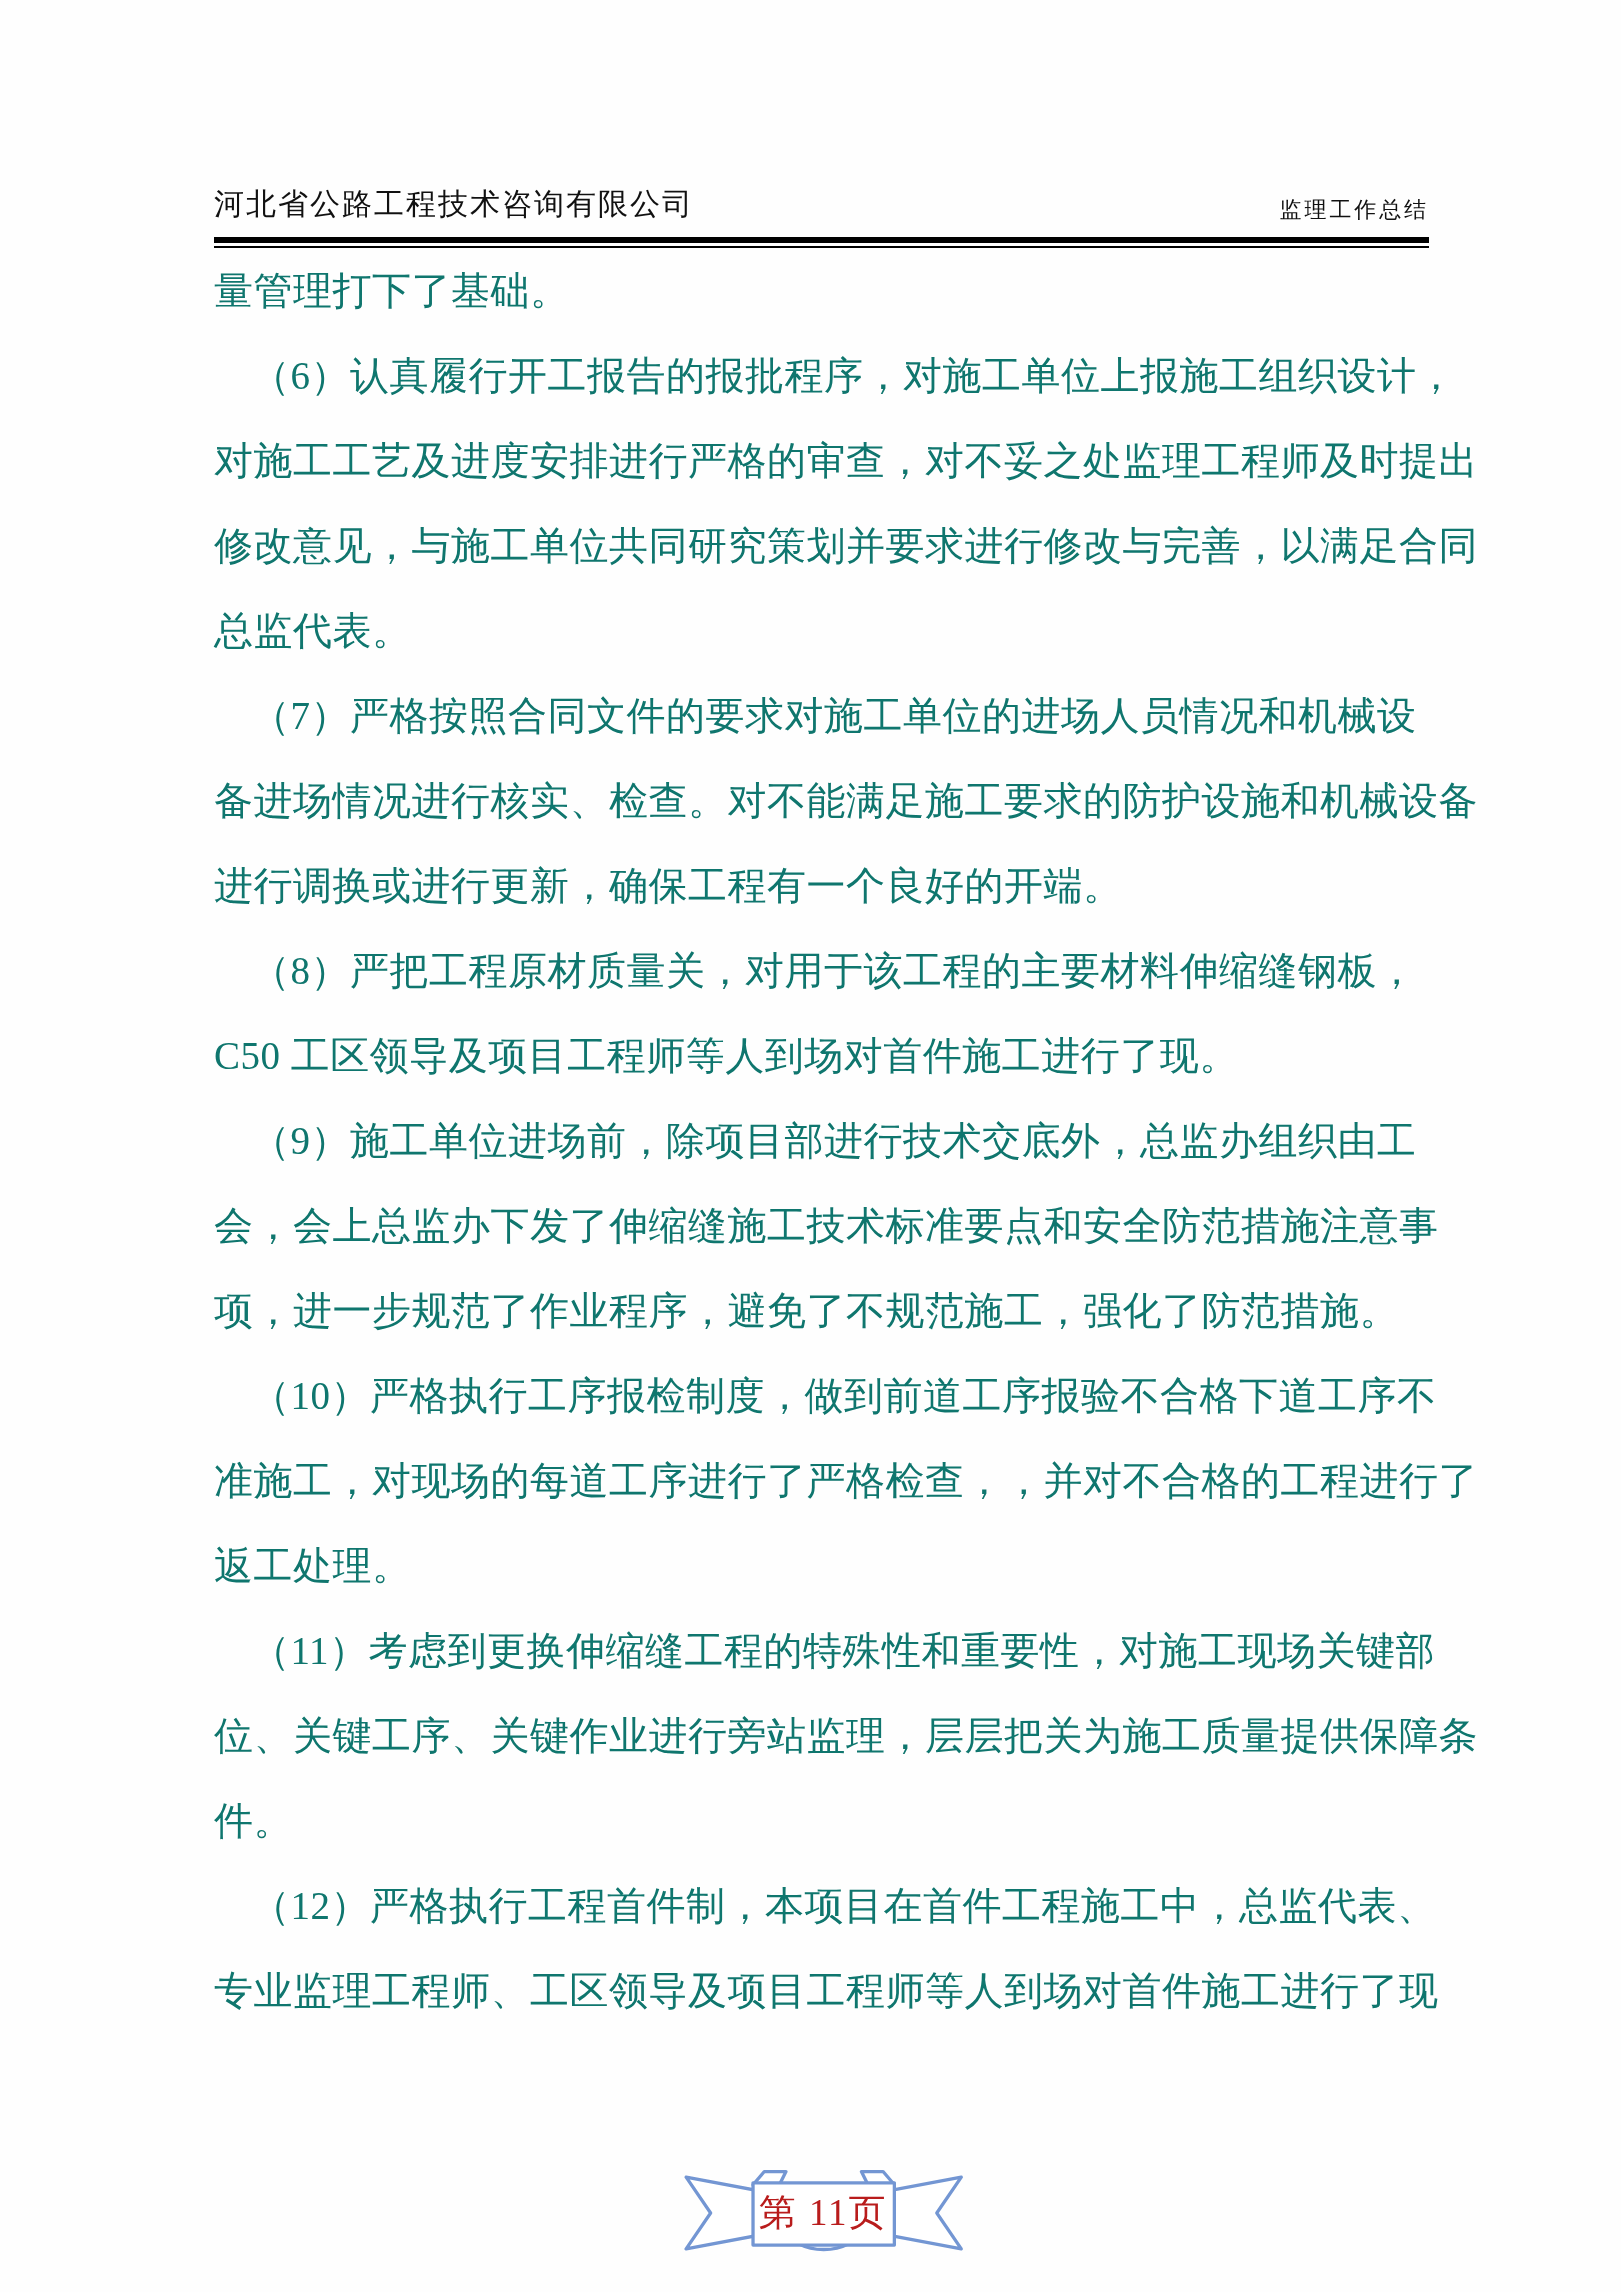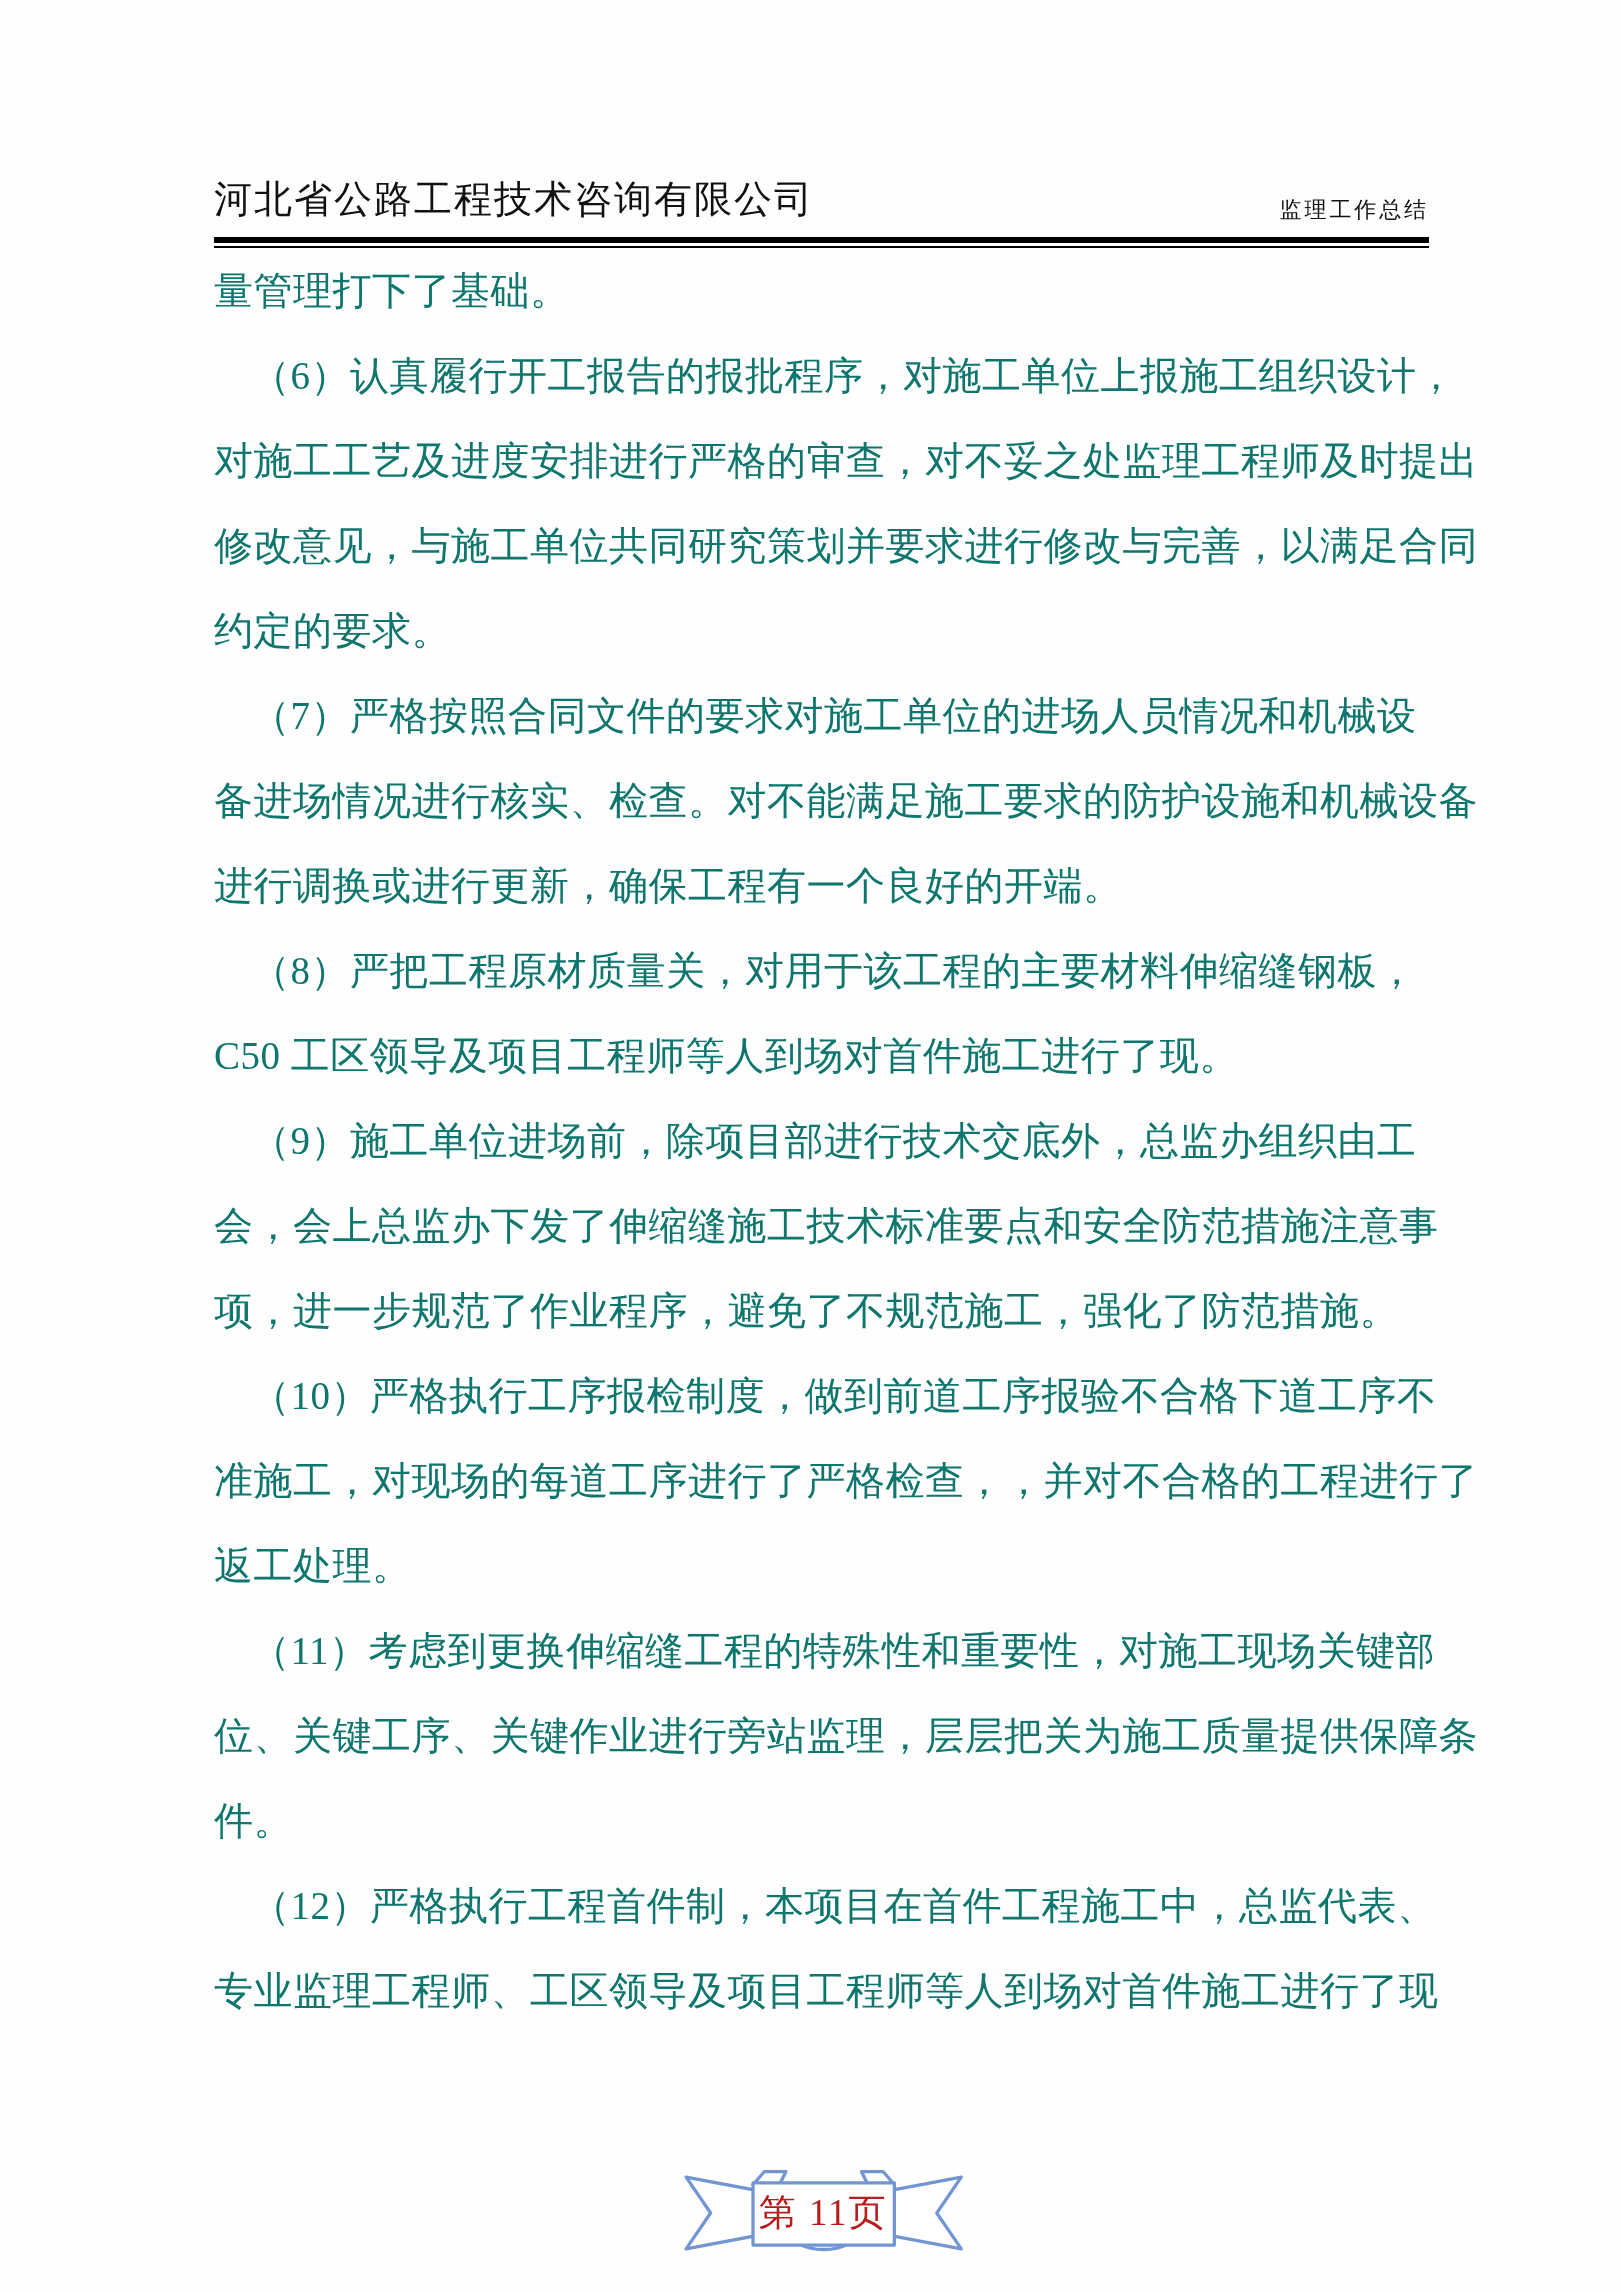--- a/index.html
+++ b/index.html
@@ -12,21 +12,21 @@
     padding:188px 192px 0 214px;
     font-family:"Liberation Serif","DejaVu Serif",serif;
     color:#111;
     overflow:hidden;
   }
   
   .header-row{
     display:flex;justify-content:space-between;align-items:flex-end;
     height:37px;margin-bottom:11.8px;
   }
-  .header-company{font-size:38px;letter-spacing:2px;white-space:nowrap;}
+  .header-company{font-size:30px;letter-spacing:2px;white-space:nowrap;}
   .header-doctitle{font-size:22px;letter-spacing:2.9px;white-space:nowrap;}
   .rule-thick{height:5.9px;background:#000;}
   .rule-gap{height:2.9px;}
   .rule-thin{height:2px;background:#000;}
   
   .body-text{margin-top:0;}
   .line{
     font-size:39px;
     line-height:85px;
     height:85px;
@@ -70,21 +70,21 @@
     <div class="rule-gap"></div>
     <div class="rule-thin"></div>
   </header>
 
   <main class="body-text">
 
   <div class="line">量管理打下了基础。</div>
       <div class="line indent">（6）认真履行开工报告的报批程序，对施工单位上报施工组织设计，</div>
       <div class="line">对施工工艺及进度安排进行严格的审查，对不妥之处监理工程师及时提出</div>
       <div class="line">修改意见，与施工单位共同研究策划并要求进行修改与完善，以满足合同</div>
-      <div class="line">约定的要求。</div>
+      <div class="line">总监代表。</div>
       <div class="line indent">（7）严格按照合同文件的要求对施工单位的进场人员情况和机械设</div>
       <div class="line">备进场情况进行核实、检查。对不能满足施工要求的防护设施和机械设备</div>
       <div class="line">进行调换或进行更新，确保工程有一个良好的开端。</div>
       <div class="line indent">（8）严把工程原材质量关，对用于该工程的主要材料伸缩缝钢板，</div>
       <div class="line">C50 工区领导及项目工程师等人到场对首件施工进行了现。</div>
       <div class="line indent">（9）施工单位进场前，除项目部进行技术交底外，总监办组织由工</div>
       <div class="line">会，会上总监办下发了伸缩缝施工技术标准要点和安全防范措施注意事</div>
       <div class="line">项，进一步规范了作业程序，避免了不规范施工，强化了防范措施。</div>
       <div class="line indent">（10）严格执行工序报检制度，做到前道工序报验不合格下道工序不</div>
       <div class="line">准施工，对现场的每道工序进行了严格检查，，并对不合格的工程进行了</div>

